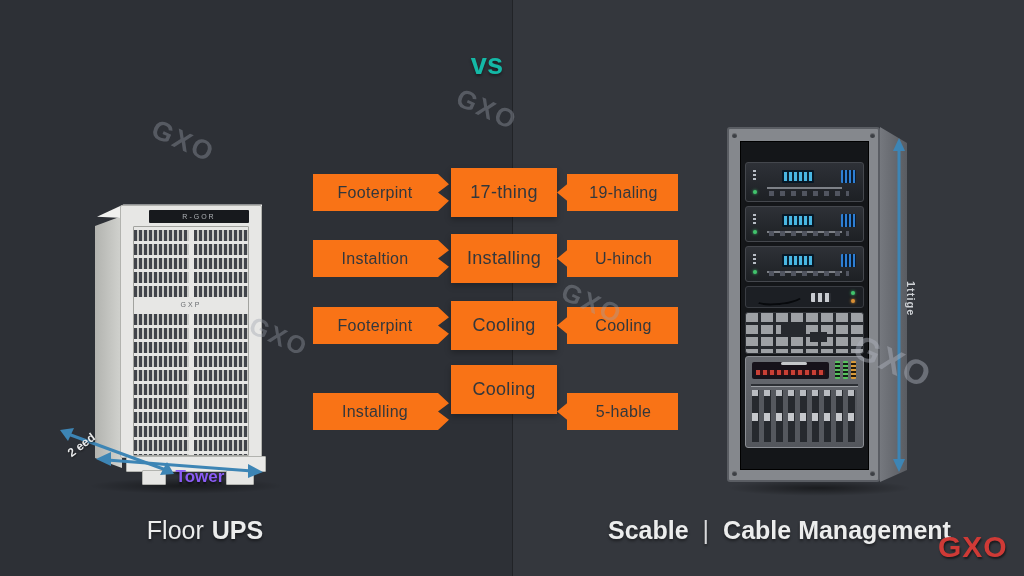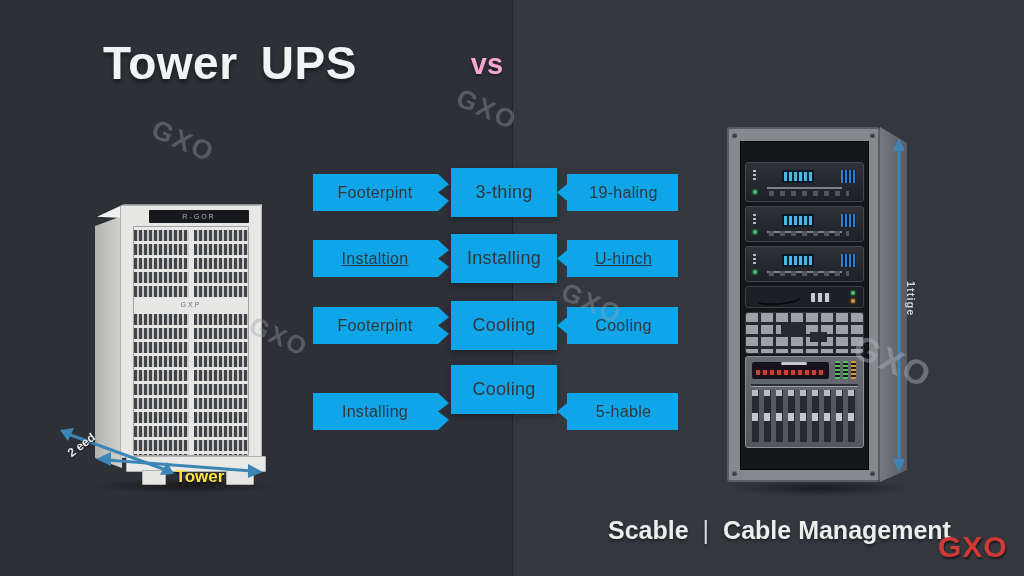--- a/index.html
+++ b/index.html
@@ -8,31 +8,31 @@
   .stage { position:relative; width:1024px; height:576px; overflow:hidden; }
 
   
   .bg-left  { position:absolute; left:0; top:0; width:512px; height:576px; background:#2d3036; }
   .bg-right { position:absolute; left:512px; top:0; width:512px; height:576px; background:#34373d; border-left:1px solid rgba(0,0,0,.35); }
 
   
   .title { position:absolute; top:36px; font-size:46px; font-weight:800; color:#f2f3f5; letter-spacing:.5px; word-spacing:10px; text-shadow:0 3px 4px rgba(0,0,0,.45); white-space:nowrap; }
   .title-left  { left:230px; transform:translateX(-50%); }
   .title-right { left:776px; transform:translateX(-50%); }
-  .title-vs { position:absolute; top:48px; left:487px; transform:translateX(-50%); font-size:29px; font-weight:600; color:#f9a8d4; text-shadow:0 2px 3px rgba(0,0,0,.4); }
-
-  
-  .cmp-box { position:absolute; background:#0ea5e9; color:#33373c; display:flex; align-items:center; justify-content:center; font-size:16px; font-weight:500; letter-spacing:.3px; box-shadow:0 3px 6px rgba(0,0,0,.25); }
+  .title-vs { position:absolute; top:48px; left:487px; transform:translateX(-50%); font-size:29px; font-weight:600; color:#14b8a6; text-shadow:0 2px 3px rgba(0,0,0,.4); }
+
+  
+  .cmp-box { position:absolute; background:#f97316; color:#33373c; display:flex; align-items:center; justify-content:center; font-size:16px; font-weight:500; letter-spacing:.3px; box-shadow:0 3px 6px rgba(0,0,0,.25); }
   .cmp-left  { left:313px; width:136px; height:37px; padding-right:12px;
                clip-path:polygon(0 0, calc(100% - 11px) 0, 100% 28%, calc(100% - 11px) 50%, 100% 72%, calc(100% - 11px) 100%, 0 100%); }
   .cmp-center{ left:451px; width:106px; height:49px; font-size:18px; }
   .cmp-right { left:557px; width:121px; height:37px; padding-left:12px;
                clip-path:polygon(10px 0, 100% 0, 100% 100%, 10px 100%, 10px 72%, 0 50%, 10px 28%); }
   .r1 .cmp-left,.r1 .cmp-right { top:174px; } .r1 .cmp-center { top:168px; }
-  .r2 .cmp-left,.r2 .cmp-right { top:240px;text-decoration:underline; } .r2 .cmp-center { top:234px; }
+  .r2 .cmp-left,.r2 .cmp-right { top:240px; } .r2 .cmp-center { top:234px; }
   .r3 .cmp-left,.r3 .cmp-right { top:307px; } .r3 .cmp-center { top:301px; }
   .r4 .cmp-left,.r4 .cmp-right { top:393px; } .r4 .cmp-center { top:365px; }
 
   
   .tower-side { position:absolute; left:95px; top:216px; width:27px; height:252px;
                 background:linear-gradient(to right,#b2b3af,#d2d3cf);
                 clip-path:polygon(0 4%, 100% 0, 100% 100%, 0 96%); }
   .tower-top { position:absolute; left:97px; top:203px; width:165px; height:15px; background:#f1f1ef;
                clip-path:polygon(0 92%, 16% 10%, 100% 10%, 100% 55%, 16% 100%); }
   .tower-front { position:absolute; left:120px; top:205px; width:142px; height:253px;
@@ -107,21 +107,21 @@
   .knob-row { position:absolute; left:0; right:0; top:0; height:6px;
               background:repeating-linear-gradient(90deg,#b9bcc1 0 6px, transparent 6px 12px); }
   .cap-row  { position:absolute; left:0; right:0; top:45%; height:8px;
               background:repeating-linear-gradient(90deg,#c6c8cc 0 6px, transparent 6px 12px); }
   .rack-shadow { position:absolute; left:726px; top:480px; width:186px; height:16px;
                  background:radial-gradient(ellipse at center, rgba(0,0,0,.5), rgba(0,0,0,0) 70%); }
 
   
   .annot { position:absolute; left:0; top:0; width:1024px; height:576px; pointer-events:none; }
   .lbl-tower { position:absolute; left:163px; top:467px; width:74px; text-align:center;
-               font-size:17px; font-weight:700; color:#fde047; text-shadow:0 2px 2px rgba(0,0,0,.6); }
+               font-size:17px; font-weight:700; color:#8b5cf6; text-shadow:0 2px 2px rgba(0,0,0,.6); }
   .lbl-depth { position:absolute; left:66px; top:438px; font-size:12px; font-weight:600; color:#e8e9ea;
                transform:rotate(-37deg); text-shadow:0 1px 2px rgba(0,0,0,.6); }
   .lbl-rackh { position:absolute; left:905px; top:281px; font-size:11px; font-weight:600; color:#cfd2d6;
                writing-mode:vertical-rl; letter-spacing:1px; }
 
   
   .caption { position:absolute; top:516px; font-size:25px; color:#eceded; text-shadow:0 2px 3px rgba(0,0,0,.45); white-space:nowrap; }
   .cap-left { left:205px; transform:translateX(-50%); font-weight:400; }
   .cap-left .b { font-weight:700; margin-left:8px; }
   .cap-right { left:608px; font-weight:700; }
@@ -139,21 +139,20 @@
   .wm5 { left:852px; top:342px; font-size:34px; color:rgba(175,180,190,.45); }
 </style>
 </head>
 <body>
 
 <div class="stage">
 
   <div class="bg-left"></div>
   <div class="bg-right"></div>
 
-  <div class="title title-left">Tower UPS</div>
   <div class="title-vs">vs</div>
 
   <div>
     <div class="tower-shadow"></div>
     <div class="tower-side"></div>
     <div class="tower-top"></div>
     <div class="tower-front">
       <div class="tower-brand">R-GOR</div>
       <div class="vent-area">
         <div class="vent-divider"></div>
@@ -246,39 +245,42 @@
       <polygon points="899,138 893,151 905,151" stroke="none"></polygon>
       <polygon points="899,472 893,459 905,459" stroke="none"></polygon>
     </g>
   </svg>
   <div class="lbl-tower">Tower</div>
   <div class="lbl-depth">2 eed</div>
   <div class="lbl-rackh">1ttige</div>
 
   <div class="cmp-row r1">
     <div class="cmp-box cmp-left">Footerpint</div>
-    <div class="cmp-box cmp-center">3-thing</div>
+    <div class="cmp-box cmp-center">17-thing</div>
     <div class="cmp-box cmp-right">19-haling</div>
   </div>
   <div class="cmp-row r2">
     <div class="cmp-box cmp-left">Instaltion</div>
     <div class="cmp-box cmp-center">Installing</div>
     <div class="cmp-box cmp-right">U-hinch</div>
   </div>
   <div class="cmp-row r3">
     <div class="cmp-box cmp-left">Footerpint</div>
     <div class="cmp-box cmp-center">Cooling</div>
     <div class="cmp-box cmp-right">Cooling</div>
   </div>
   <div class="cmp-row r4">
     <div class="cmp-box cmp-left">Installing</div>
     <div class="cmp-box cmp-center">Cooling</div>
     <div class="cmp-box cmp-right">5-hable</div>
   </div>
 
+  <div class="caption cap-left">
+    <span>Floor</span><span class="b">UPS</span>
+  </div>
   <div class="caption cap-right">
     <span class="b">Scable</span><span class="sep">|</span><span class="b">Cable Management</span>
   </div>
   <div class="brand-red">GXO</div>
 
   <div class="wm wm1">GXO</div>
   <div class="wm wm2">GXO</div>
   <div class="wm wm3">GXO</div>
   <div class="wm wm4">GXO</div>
   <div class="wm wm5">GXO</div>

